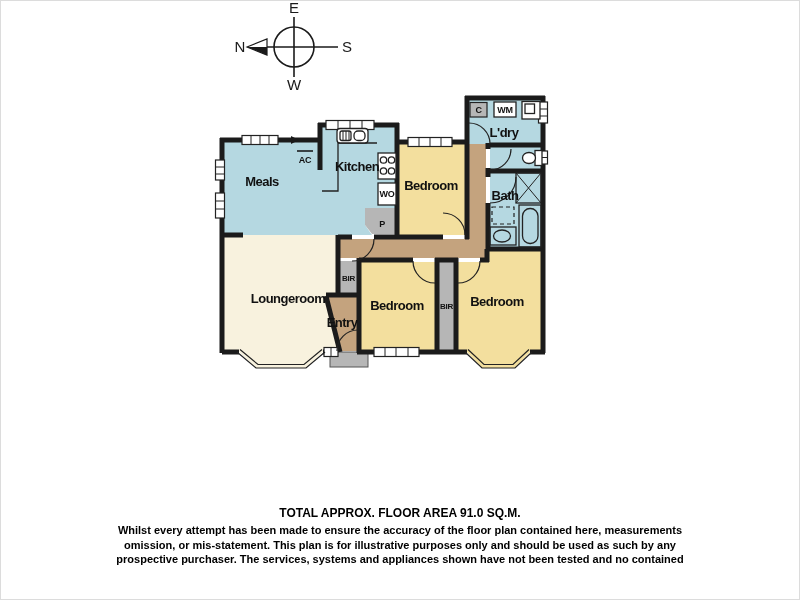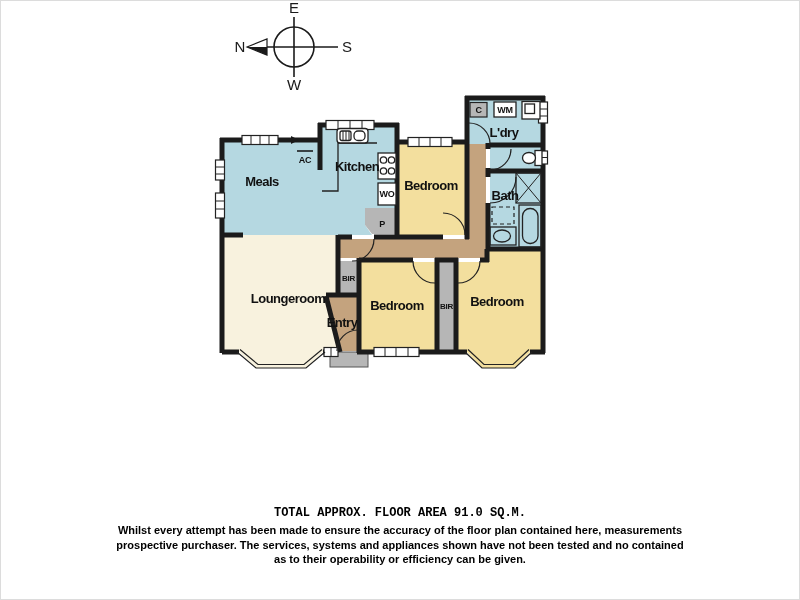--- a/index.html
+++ b/index.html
@@ -16,21 +16,21 @@
   .wall{stroke:#1b1b1b;stroke-width:5;fill:none;}
   .fixture{stroke:#222;stroke-width:1.3;fill:none;}
   .fixture-white{stroke:#222;stroke-width:1.3;fill:#ffffff;}
   .glazing{stroke:#222;stroke-width:1.2;fill:none;}
   .win{fill:#ffffff;stroke:#222;stroke-width:1.2;}
   .tick{stroke:#222;stroke-width:1;}
   .door-arc{stroke:#222;stroke-width:1.2;fill:none;}
   .footer{
     position:absolute;left:0;top:506px;width:100%;text-align:center;color:#000;
   }
-  .footer-title{font-size:12px;font-weight:bold;margin-bottom:3px;font-family:Liberation Mono, monospace;}
+  .footer-title{font-size:12px;font-weight:bold;margin-bottom:3px;}
   .footer-line{font-size:11px;font-weight:bold;line-height:14.5px;}
 </style>
 </head>
 <body>
 
 <div class="frame"></div>
 
 <svg width="800" height="505" viewBox="0 0 800 505" style="position:absolute;left:0;top:0;">
 
   <g>
@@ -258,15 +258,15 @@
     <text class="small-label" x="478.5" y="113">C</text>
     <text class="small-label" x="505" y="113">WM</text>
     <text class="tiny-label" x="348.5" y="281">BIR</text>
     <text class="tiny-label" x="446.5" y="309">BIR</text>
   </g>
 </svg>
 
 <div class="footer">
   <div class="footer-title">TOTAL APPROX. FLOOR AREA 91.0 SQ.M.</div>
   <div class="footer-line">Whilst every attempt has been made to ensure the accuracy of the floor plan contained here, measurements</div>
+  <div class="footer-line">omission, or mis-statement. This plan is for illustrative purposes only and should be used as such by any</div>
   <div class="footer-line">prospective purchaser. The services, systems and appliances shown have not been tested and no contained</div>
-  <div class="footer-line">as to their operability or efficiency can be given.</div>
 </div>
 
 </body></html>

